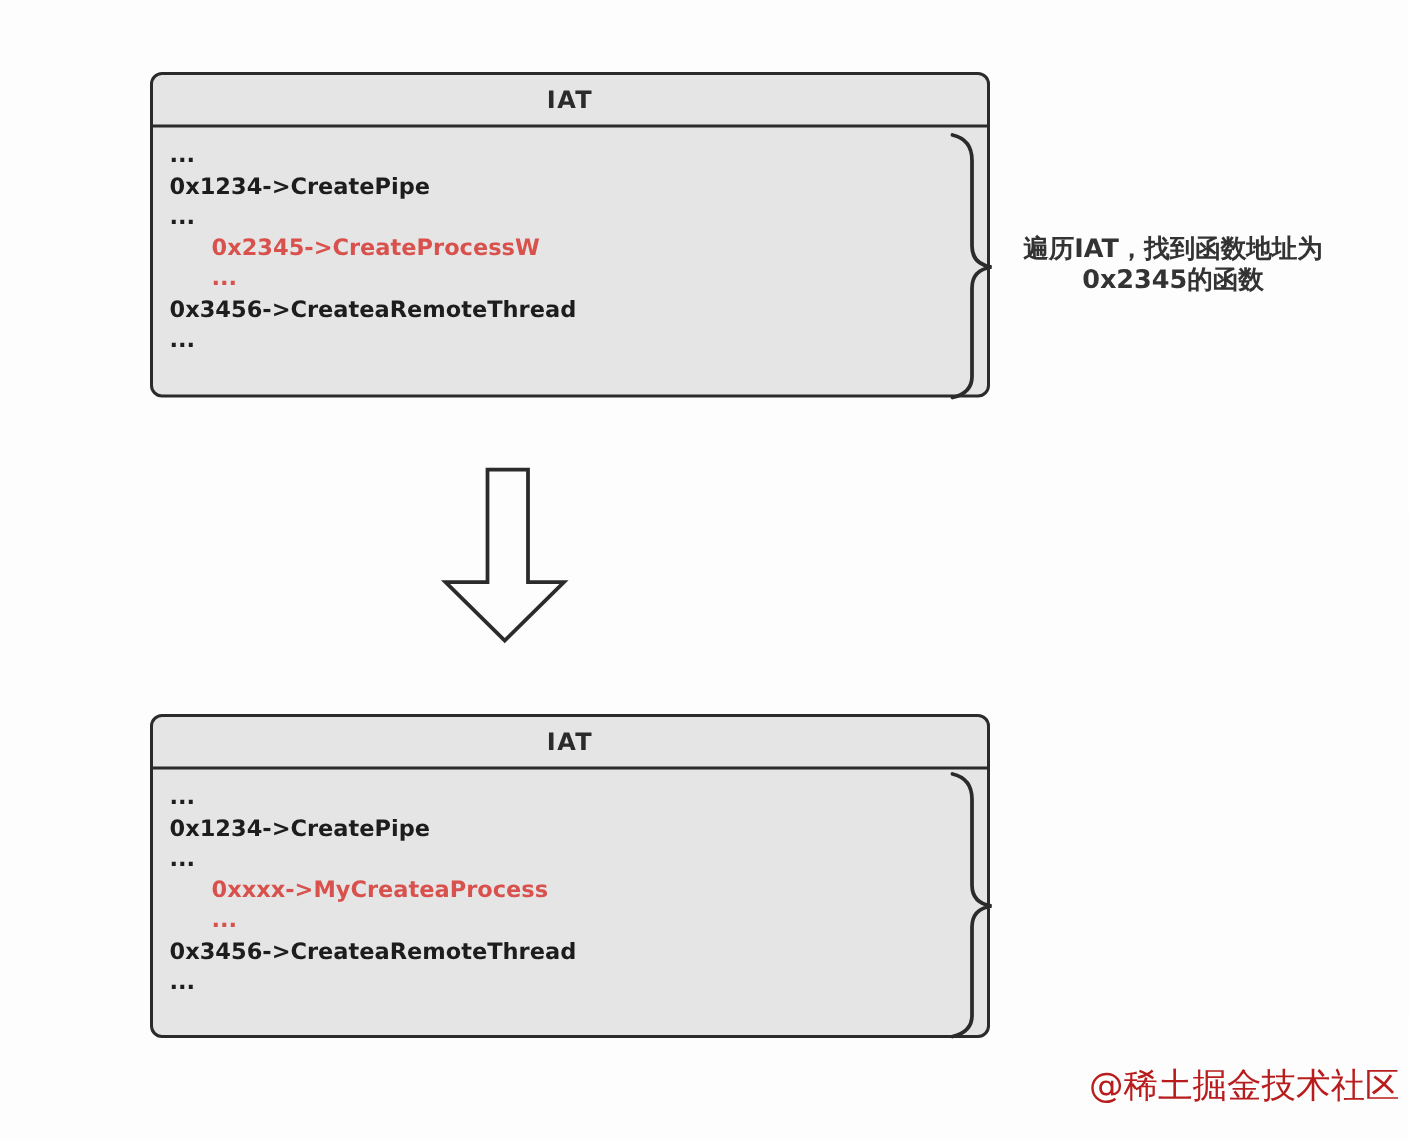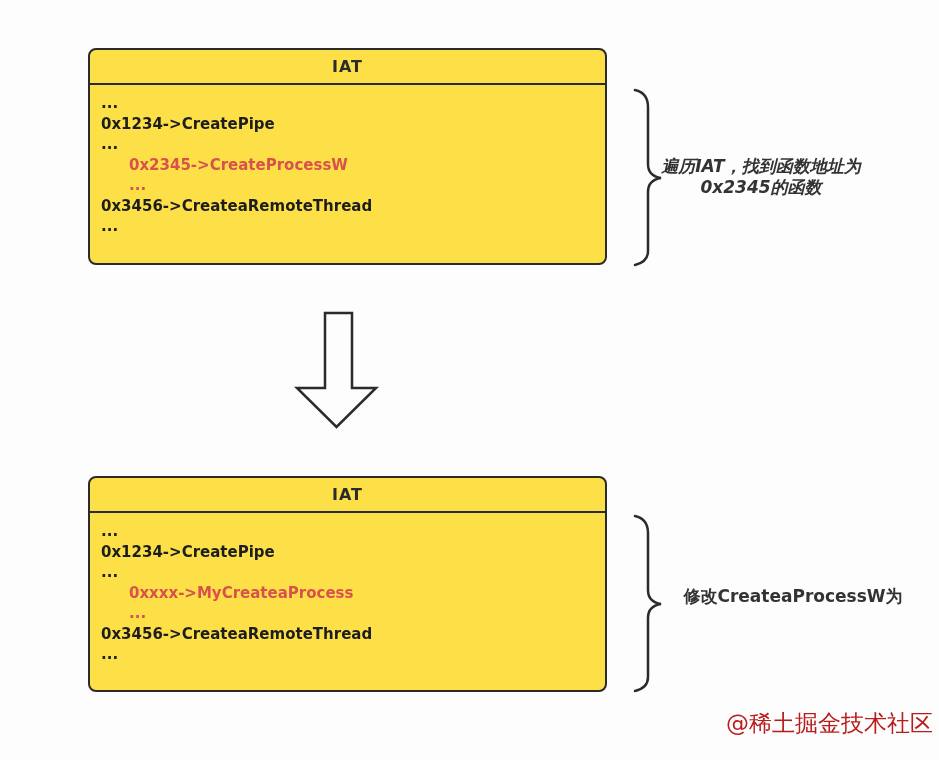--- a/index.html
+++ b/index.html
@@ -8,26 +8,26 @@
     background:#ffffff;
   }
   .canvas {
     position:relative;
     width:939px; height:760px;
     background:#fdfdfd;
     overflow:hidden;
   }
   .iat-box {
     position:absolute;
-    left:88px;
-    width:519px;
+    left:100px;
+    width:560px;
     box-sizing:border-box;
     border:2.5px solid #2b2b2b;
     border-radius:8px;
-    background:#fde047;
+    background:#e5e5e5;
   }
   .iat-box.top    { top:48px;  height:217px; }
   .iat-box.bottom { top:476px; height:216px; }
   .iat-title {
     height:33px;
     line-height:33px;
     text-align:center;
     font-weight:bold;
     font-size:16px;
     letter-spacing:1px;
@@ -50,21 +50,21 @@
   }
   .anno {
     position:absolute;
     width:250px;
     text-align:center;
     font-weight:bold;
     font-size:17px;
     line-height:21px;
     color:#333333;
   }
-  .anno.top    { left:636px; top:156px;font-style:italic; }
+  .anno.top    { left:657px; top:156px; }
   .anno.bottom { left:668px; top:586px; }
   .watermark {
     position:absolute;
     right:6px;
     bottom:21px;
     font-size:23px;
     color:#b91c1c;
   }
 </style>
 </head>
@@ -106,18 +106,17 @@
 
     <path d="M 635 516 Q 648 519 648 533 L 648 590 Q 648 602 661 604 Q 648 606 648 618 L 648 677 Q 648 688 635 691" fill="none" stroke="#2b2b2b" stroke-width="2.5" stroke-linecap="round"></path>
   </svg>
 
   <div class="anno top">
     <div>遍历IAT，找到函数地址为</div>
     <div>0x2345的函数</div>
   </div>
 
   <div class="anno bottom">
-    <div>修改CreateaProcessW为</div>
   </div>
 
   <div class="watermark">@稀土掘金技术社区</div>
 
 </div>
 
 </body></html>

